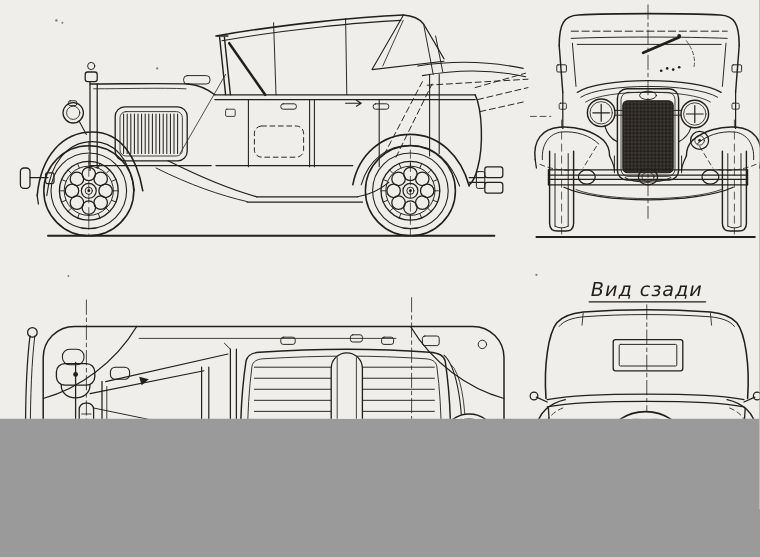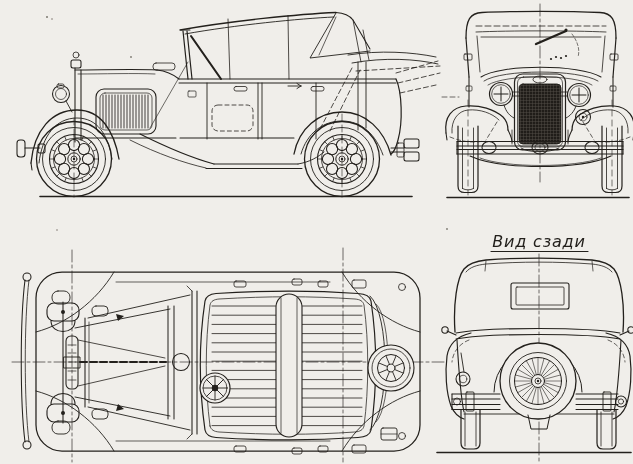--- a/index.html
+++ b/index.html
@@ -1,16 +1,16 @@
 <!DOCTYPE html>
 <html><head>
 <meta charset="utf-8">
 <style>
   html,body{margin:0;padding:0;background:#9a9a9a;}
-  .sheet{width:633px;height:464px;position:relative;overflow:hidden;
+  .sheet{width:633px;height:349px;position:relative;overflow:hidden;
          font-family:"DejaVu Sans",sans-serif;}
   .sheet svg{display:block;}
 </style>
 </head>
 <body>
 
 <div class="sheet">
 <svg width="633" height="464" viewBox="0 0 633 464">
   <defs>
     <pattern id="rgrid" width="3" height="3" patternUnits="userSpaceOnUse">

